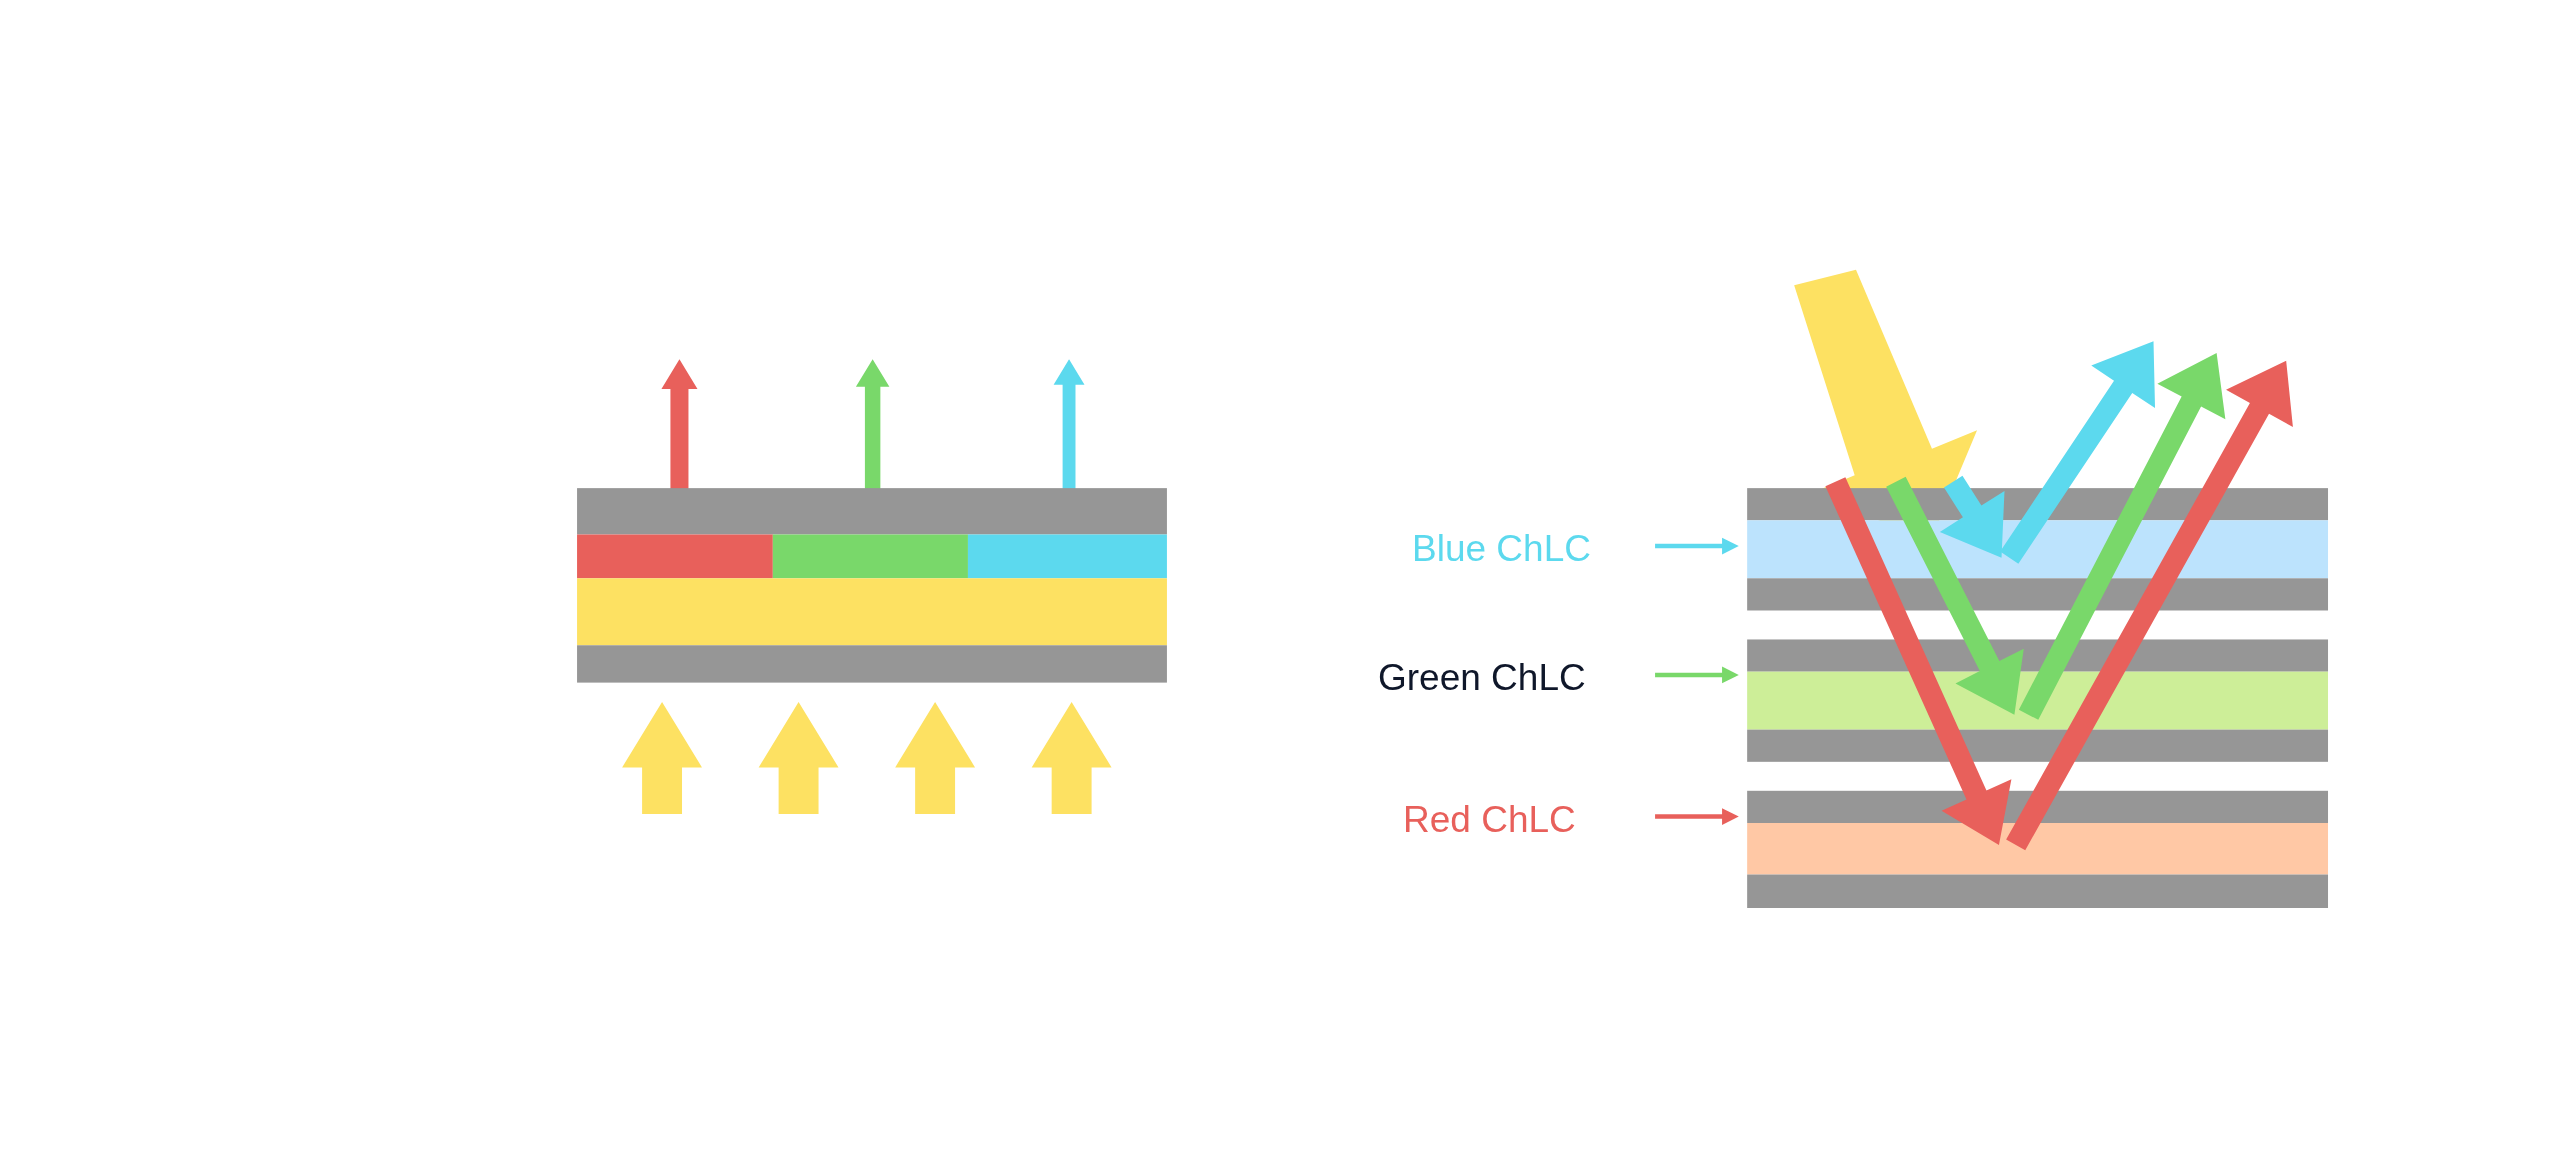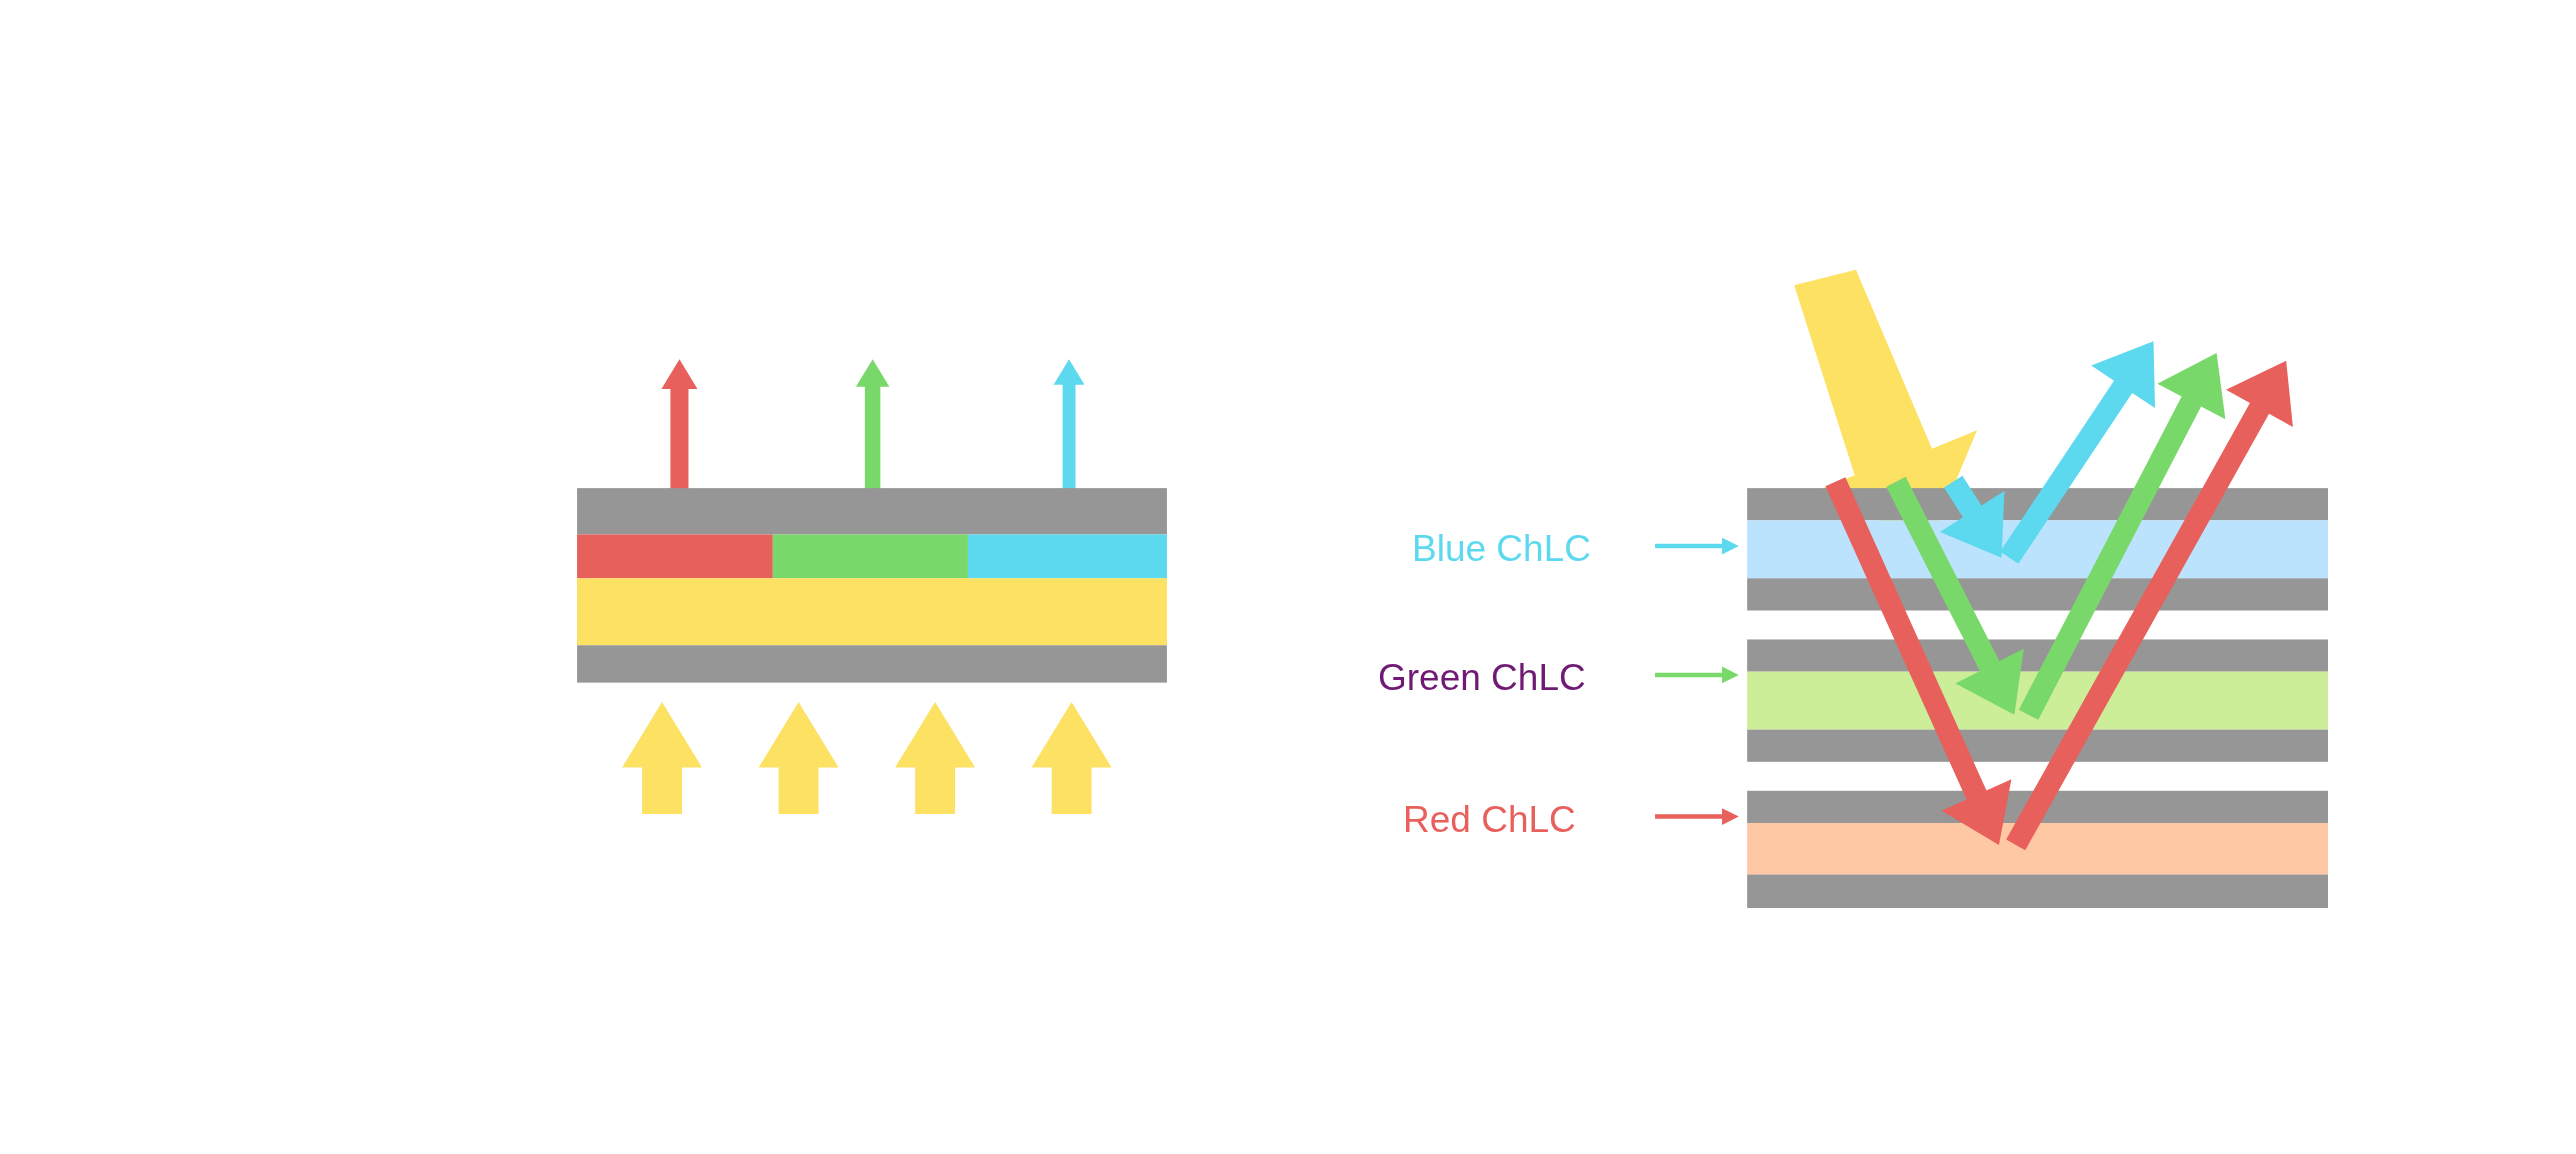--- a/index.html
+++ b/index.html
@@ -46,15 +46,15 @@
       <line x1="2570" y1="848" x2="2684" y2="848" stroke="#5cd9ee" stroke-width="7"></line>
       <polygon points="2700,848 2674,835 2674,861" fill="#5cd9ee"></polygon>
       <line x1="2570" y1="1048" x2="2684" y2="1048" stroke="#79d86a" stroke-width="7"></line>
       <polygon points="2700,1048 2674,1035 2674,1061" fill="#79d86a"></polygon>
       <line x1="2570" y1="1268" x2="2684" y2="1268" stroke="#e8605b" stroke-width="7"></line>
       <polygon points="2700,1268 2674,1255 2674,1281" fill="#e8605b"></polygon>
     </svg>
 </div>
 
 <div class="lbl" id="lbl0" style="left: 1412px; top: 528px; color: rgb(92, 217, 238); font-size: 37px; text-align: center;">Blue ChLC</div>
-<div class="lbl" id="lbl1" style="left: 1378px; top: 657px; color: #701a75; font-size: 37px;">Green ChLC</div>
+<div class="lbl" id="lbl1" style="left: 1378px; top: 657px; color: #0f172a; font-size: 37px;">Green ChLC</div>
 <div class="lbl" id="lbl2" style="left: 1403px; top: 799px; color: rgb(232, 96, 91); font-size: 37px;">Red ChLC</div>
 
 
 </body></html>

